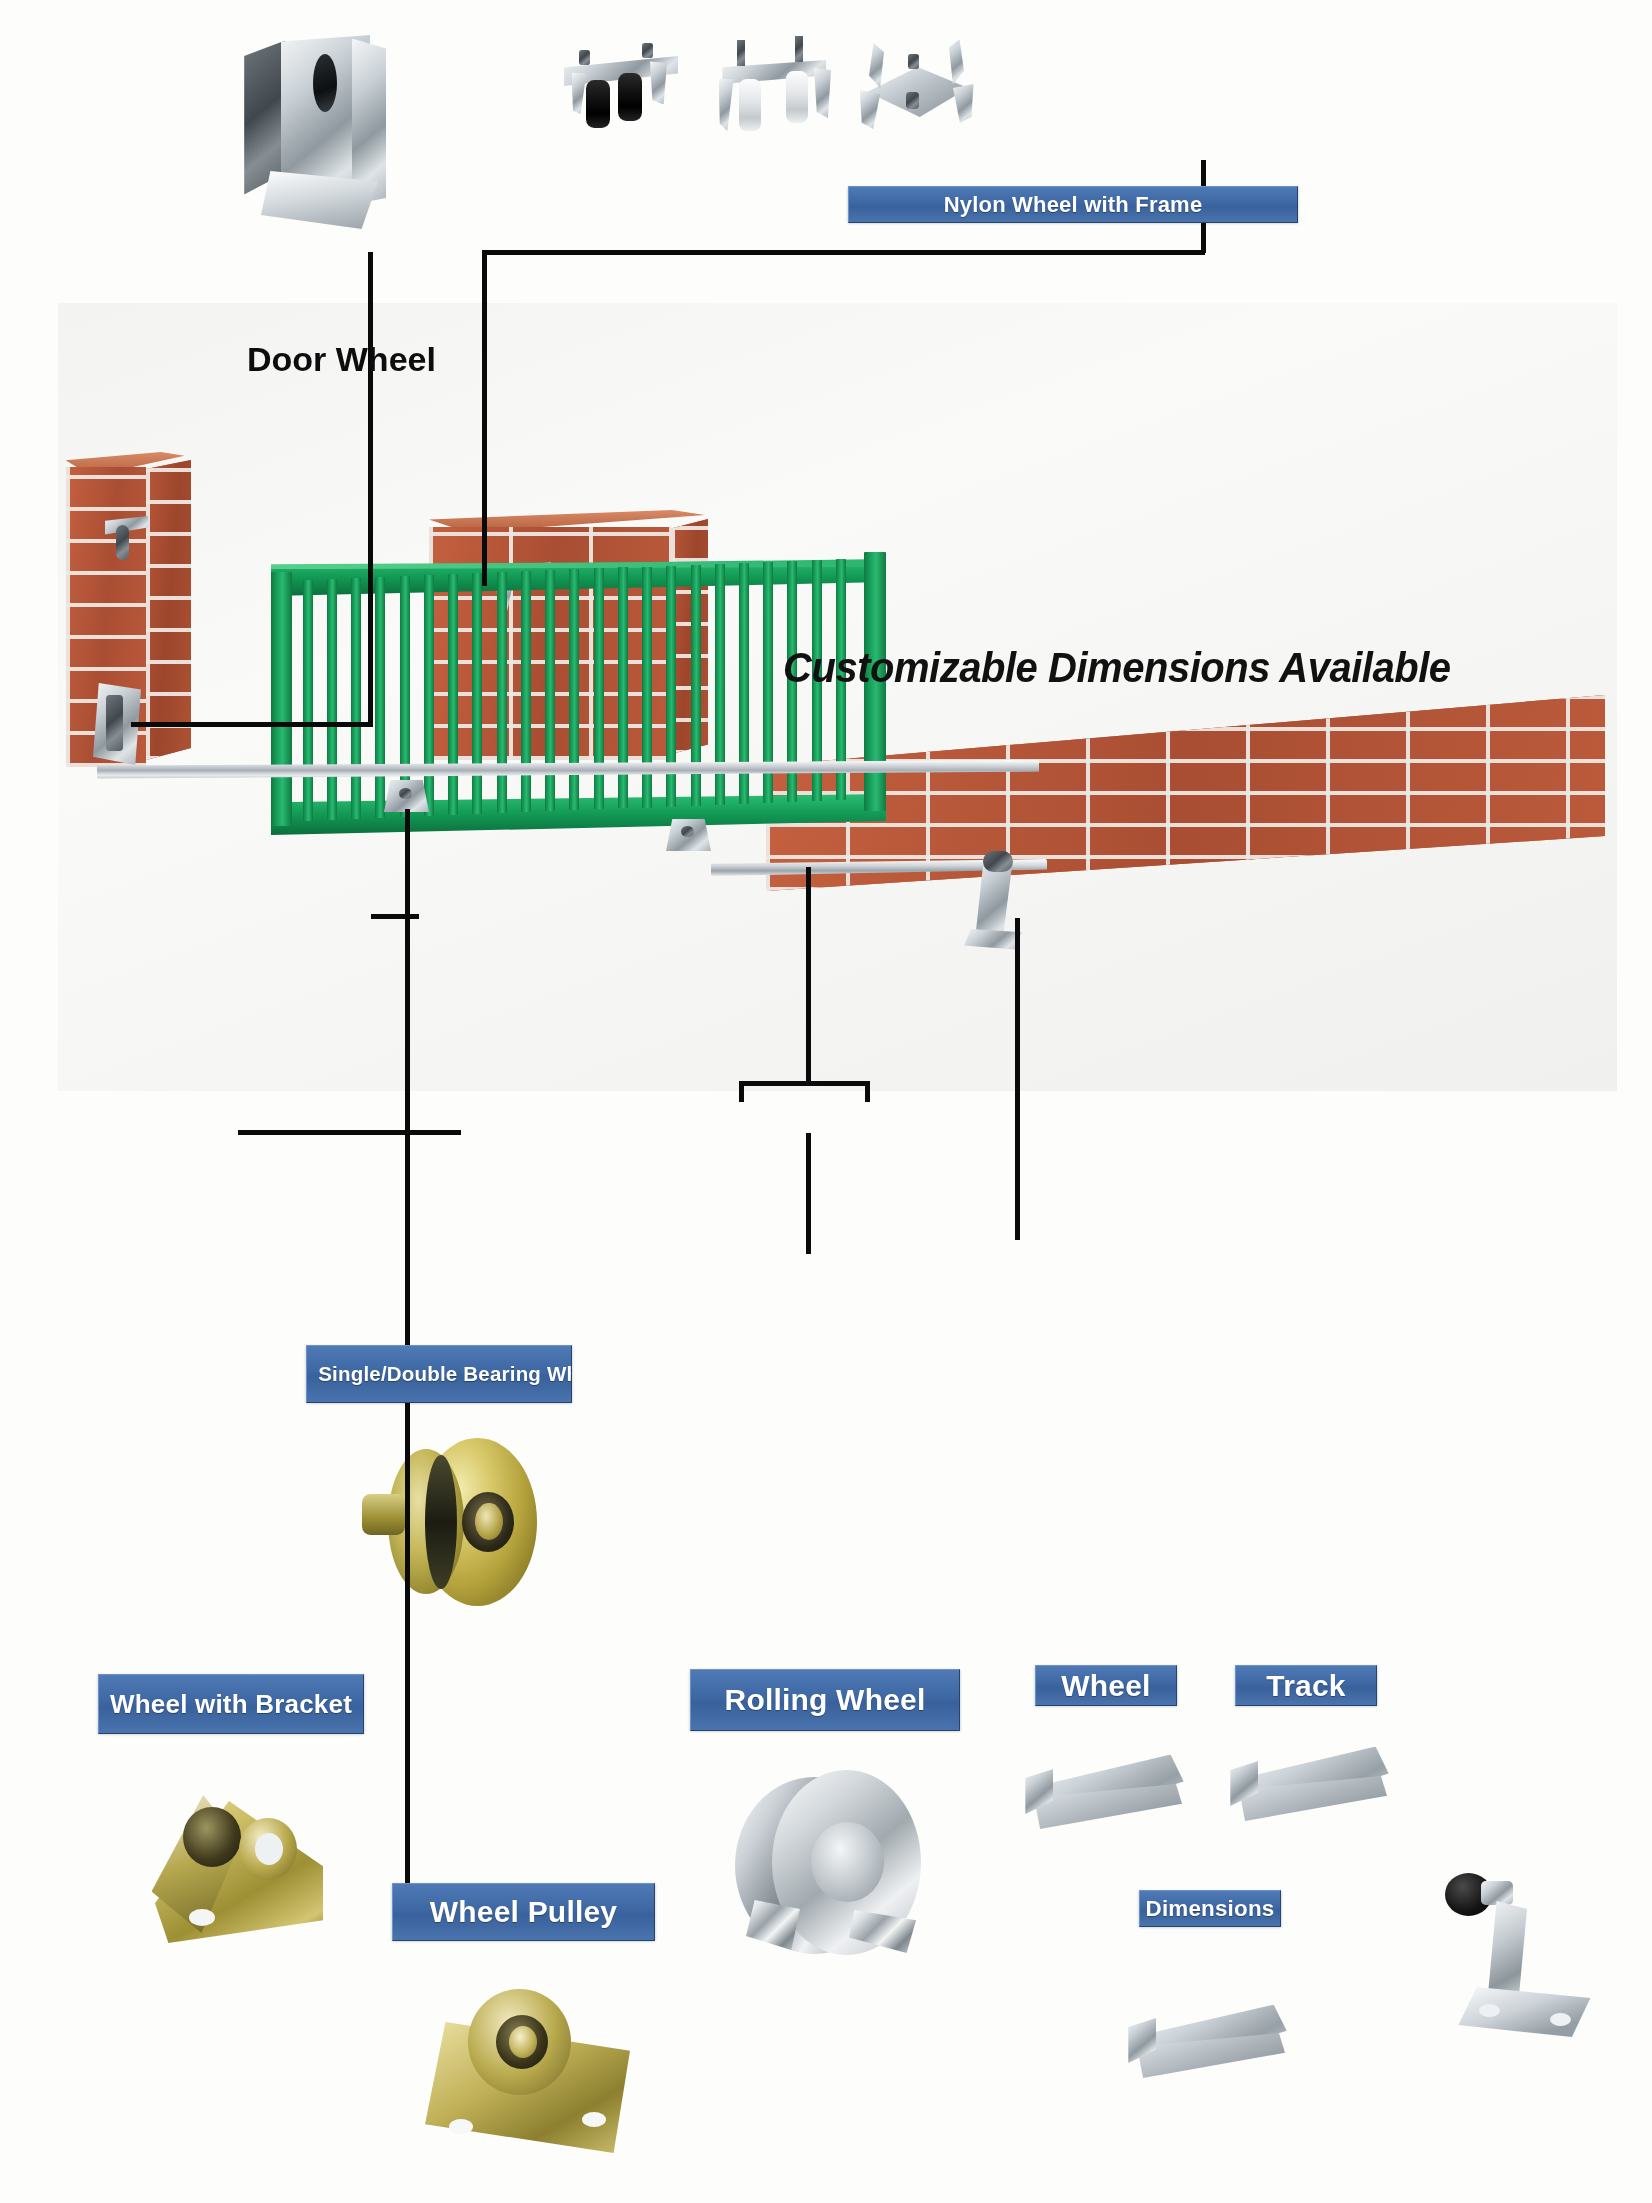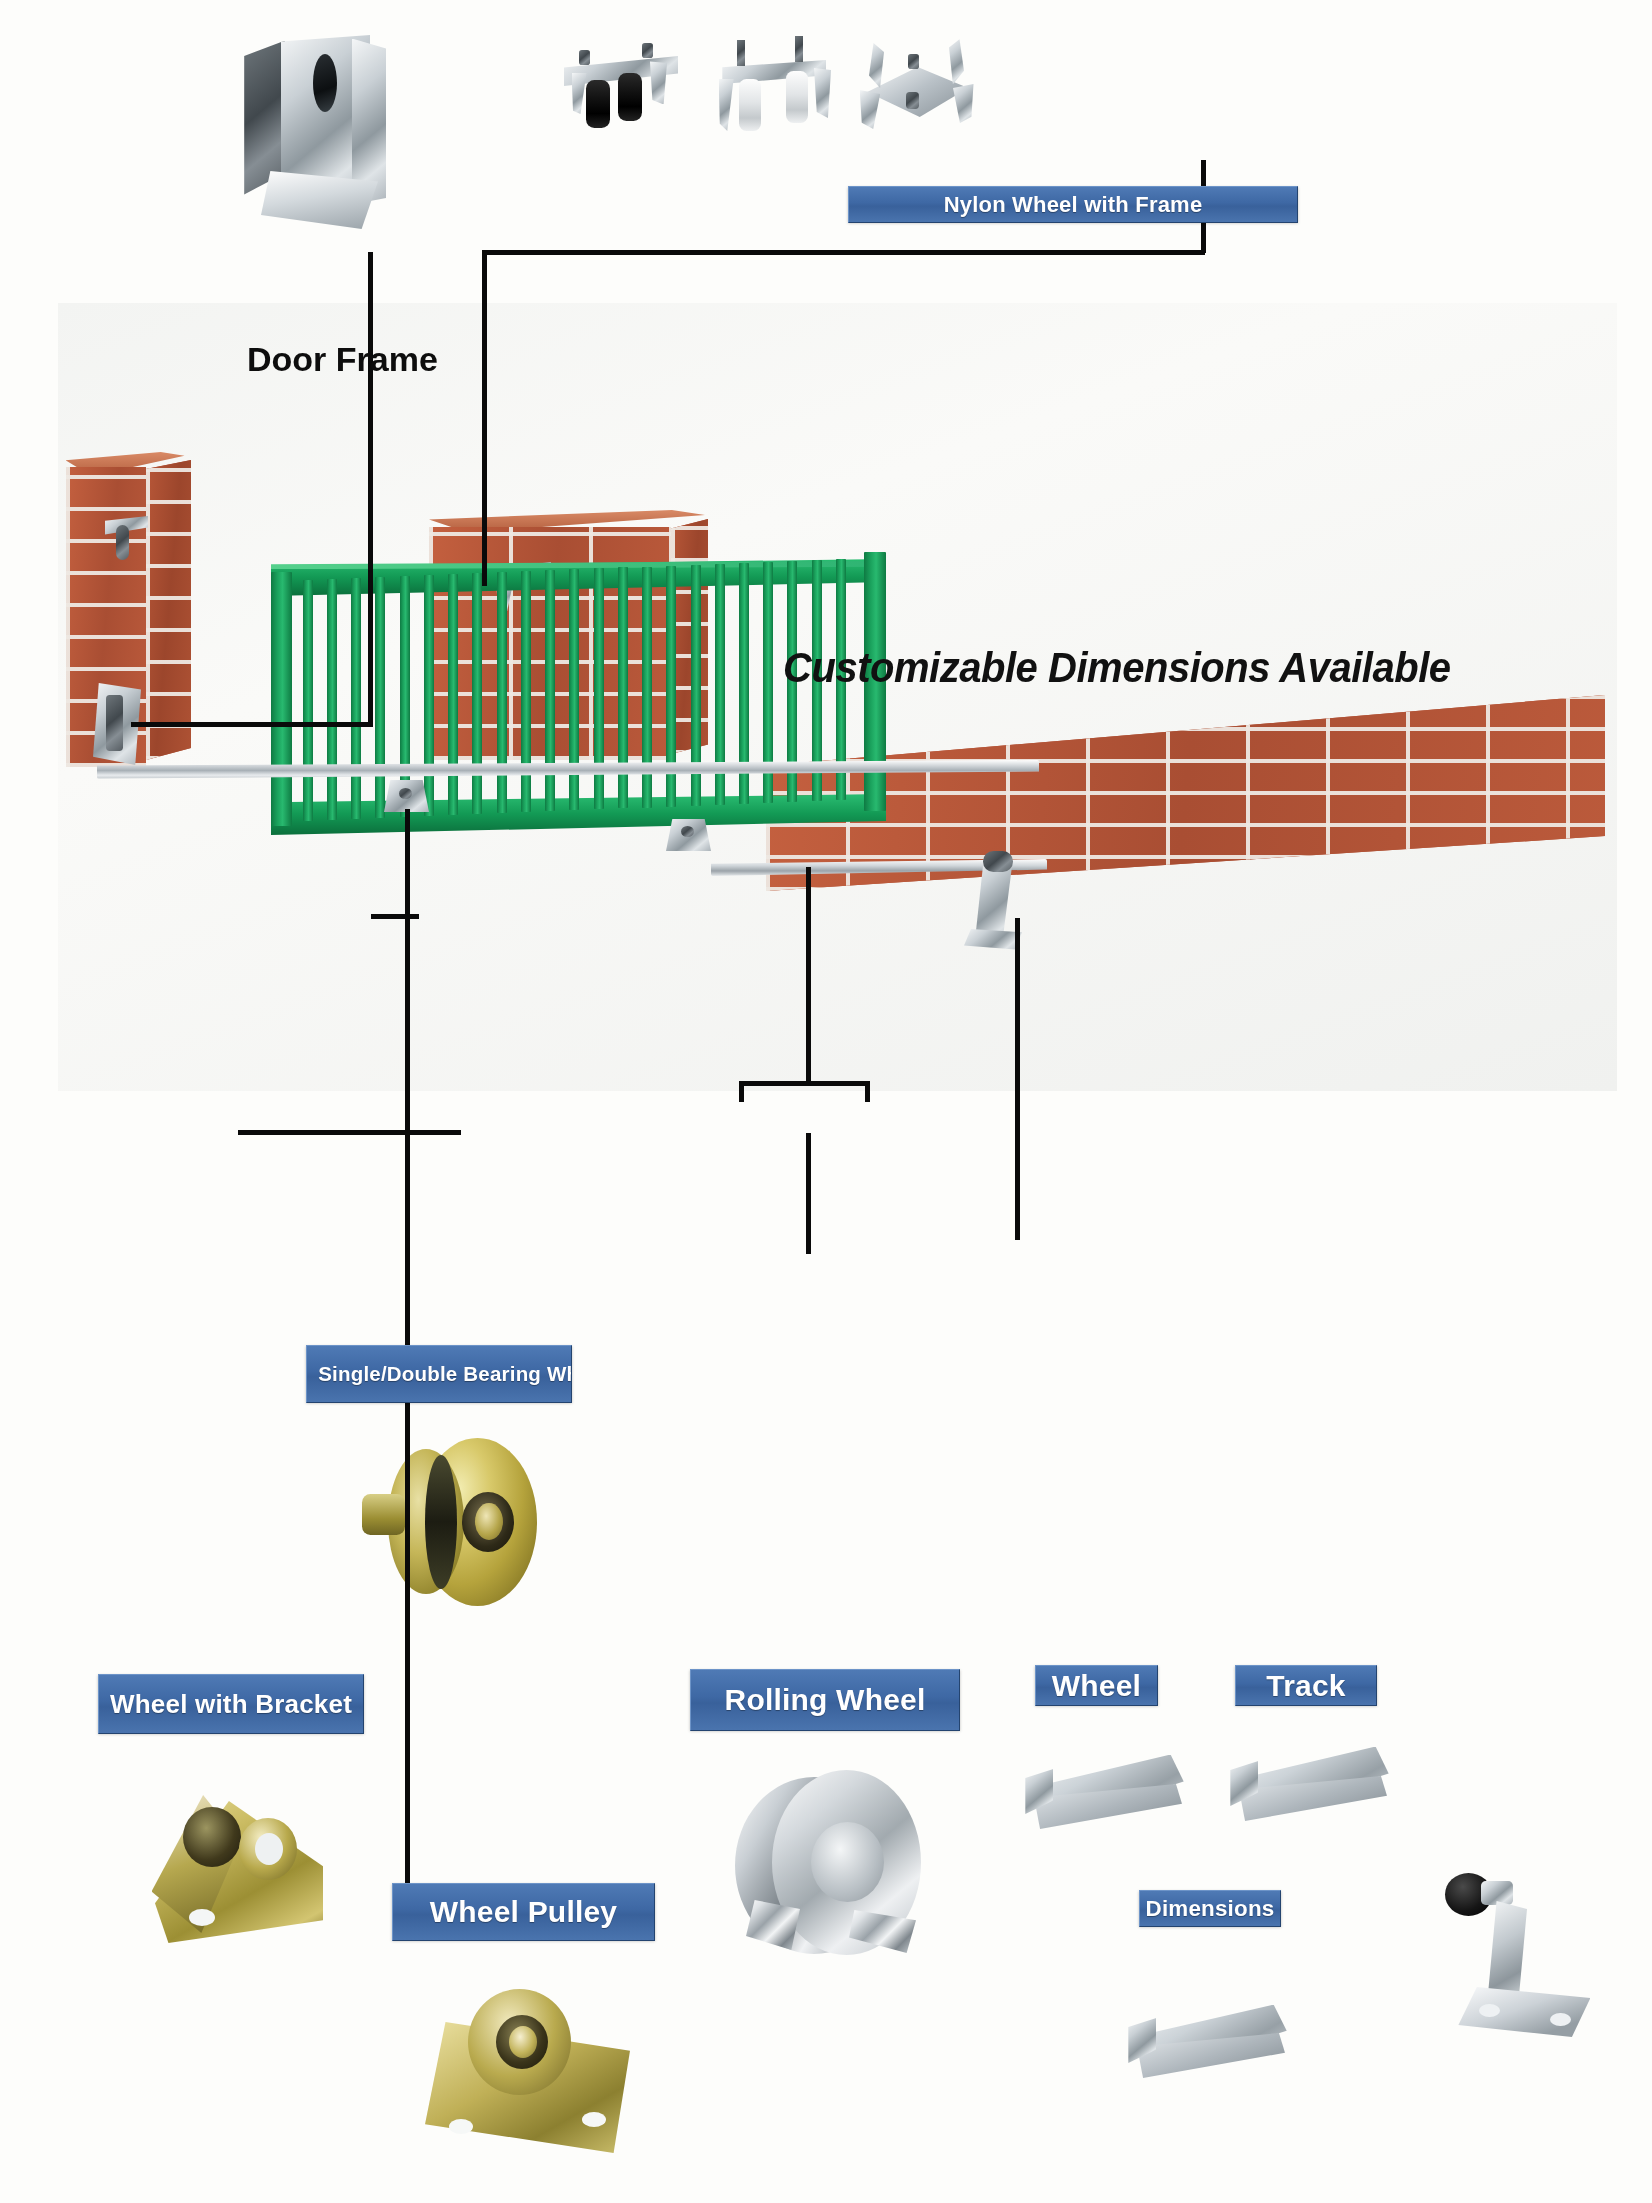--- a/index.html
+++ b/index.html
@@ -319,34 +319,34 @@
 
     <div class="metal" style="left:915px;top:554px;width:39px;height:89px;
                 clip-path:polygon(28% 0,100% 10%,74% 100%,6% 90%);"></div>
     <div class="metal-dark" style="left:925px;top:548px;width:30px;height:20.5px;border-radius:10.3px;"></div>
     <div class="metal" style="left:906px;top:626px;width:58px;height:20.5px;
                 clip-path:polygon(12% 0,100% 16%,88% 100%,0 80%);"></div>
   </div>
 
   <div id="headline">Customizable Dimensions Available</div>
 
-  <div class="black-label" style="left:247px;top:340px;font-size:34px;">Door Frame</div>
+  <div class="black-label" style="left:247px;top:340px;font-size:34px;">Door Wheel</div>
 
   <div class="blue-label" style="left:848px;top:186px;width:450px;height:37px;font-size:22px;">Nylon Wheel with Frame</div>
 
   <div class="blue-label" style="left:306px;top:1345px;width:266px;height:58px;font-size:20.5px;
               justify-content:flex-start;padding-left:11.2px;">Single/Double Bearing Wheel</div>
 
   <div class="blue-label" style="left:98px;top:1674px;width:266px;height:60px;font-size:26px;">Wheel with Bracket</div>
 
   <div class="blue-label" style="left:690px;top:1669px;width:270px;height:62px;font-size:30px;">Rolling Wheel</div>
 
   <div class="blue-label" style="left:392px;top:1883px;width:263px;height:58px;font-size:30px;">Wheel Pulley</div>
 
-  <div class="blue-label" style="left:1035px;top:1665px;width:123px;height:41px;font-size:30px;">Wheel</div>
+  <div class="blue-label" style="left:1035px;top:1665px;width:142px;height:41px;font-size:30px;">Wheel</div>
 
   <div class="blue-label" style="left:1235px;top:1665px;width:142px;height:41px;font-size:30px;">Track</div>
 
   <div class="blue-label" style="left:1139px;top:1890px;width:142px;height:37px;font-size:22.4px;">Dimensions</div>
 
   <div class="abs" style="left:343px;top:1434px;width:205px;height:177px;">
     <div class="gold" style="left:75px;top:3.7px;width:119px;height:168px;border-radius:50%;"></div>
     <div class="gold" style="left:45px;top:15px;width:76px;height:145px;border-radius:50%;
          background:radial-gradient(ellipse at 40% 35%,#e8e0a4,#c5b658 40%,#8d8029 78%);"></div>
     <div class="metal-dark" style="left:82px;top:20.5px;width:32px;height:134px;border-radius:50%;

